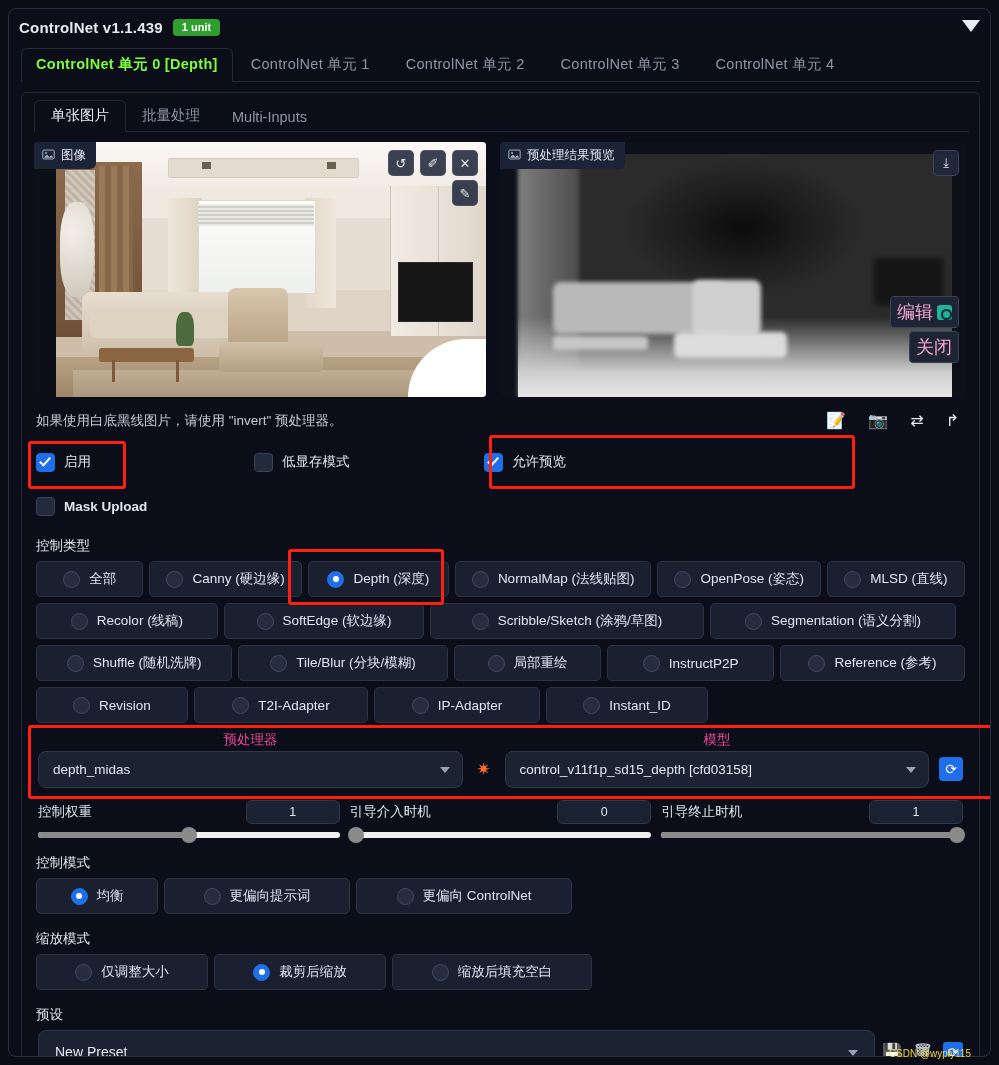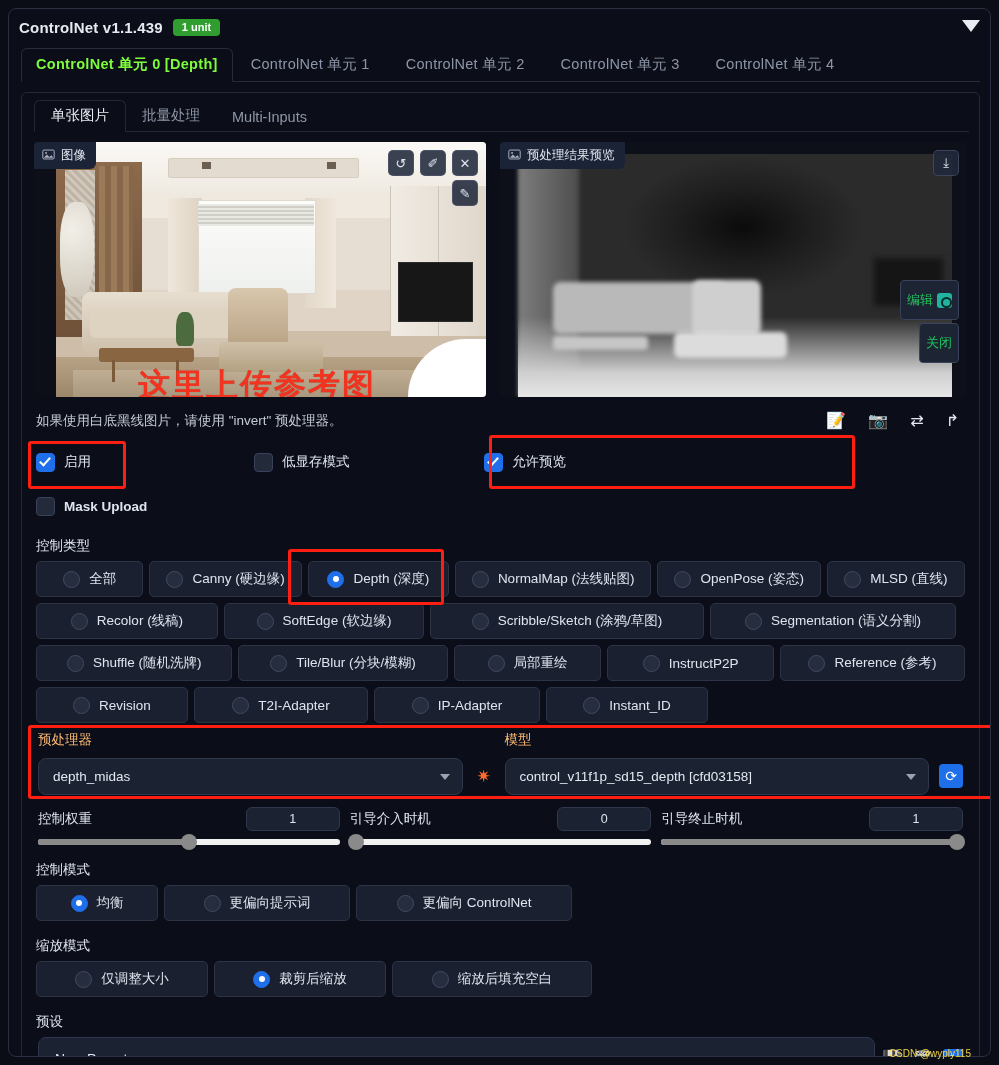--- a/index.html
+++ b/index.html
@@ -129,22 +129,22 @@
   }
   .depth-b{position:absolute;left:0;bottom:0;right:0;height:80px;background:linear-gradient(180deg,rgba(200,200,200,.0),#cfcfcf 70%,#e6e6e6);}
   .depth-s1{position:absolute;left:8%;top:128px;width:40%;height:52px;background:#b9b9b9;border-radius:8px;filter:blur(2px);}
   .depth-s2{position:absolute;left:40%;top:126px;width:16%;height:56px;background:#cfcfcf;border-radius:8px;filter:blur(2px);}
   .depth-s3{position:absolute;left:36%;top:178px;width:26%;height:26px;background:#dcdcdc;border-radius:6px;filter:blur(2px);}
   .depth-s4{position:absolute;left:8%;top:182px;width:22%;height:14px;background:#c6c6c6;border-radius:4px;filter:blur(2px);}
   .depth-s5{position:absolute;right:2%;top:104px;width:16%;height:48px;background:#151515;filter:blur(3px);}
   .depth-left{position:absolute;left:0;top:0;width:14%;bottom:0;background:linear-gradient(90deg,#7e7e7e,#4d4d4d);filter:blur(2px);}
   .edit-stack{position:absolute;right:8px;bottom:34px;z-index:8;display:flex;flex-direction:column;align-items:flex-end;gap:3px;}
   .edit-btn{
-    background:#1d2433;border:1px solid #39425a;border-radius:4px;color:#22c55e;
-    font-size:13px;padding:10px 6px;display:flex;align-items:center;gap:4px;cursor:pointer;
+    background:#1d2433;border:1px solid #39425a;border-radius:4px;color:#f9a8d4;
+    font-size:18px;padding:3px 6px;display:flex;align-items:center;gap:4px;cursor:pointer;
   }
   .edit-swatch{width:15px;height:15px;border-radius:3px;background:#21b3a0;display:inline-block;position:relative;}
   .edit-swatch::after{content:"";position:absolute;left:4px;top:4px;width:7px;height:7px;border:2px solid #062c28;border-radius:50%;}
 
   
   .hint-row{display:flex;align-items:center;justify-content:space-between;margin:12px 4px 0 4px;height:24px;}
   .hint-text{font-size:13.5px;color:#c4cad6;}
   .icon-strip{display:flex;align-items:center;gap:22px;padding-right:6px;}
   .strip-icon{font-size:16px;color:#e4e8f0;cursor:pointer;line-height:1;}
 
@@ -174,21 +174,21 @@
     background:#1a2030;border:1px solid #2b3345;border-radius:5px;
     height:34px;padding:0 16px;font-size:13.5px;color:#dfe4ee;cursor:pointer;white-space:nowrap;
   }
   .radio{width:15px;height:15px;border-radius:50%;background:#262d3e;border:1px solid #414a61;flex:none;position:relative;}
   .radio.on{background:#1f6feb;border-color:#1f6feb;}
   .radio.on::after{content:"";position:absolute;left:4.5px;top:4.5px;width:6px;height:6px;border-radius:50%;background:#fff;}
 
   
   .dd-row{display:flex;align-items:flex-end;gap:10px;margin:8px 6px 0 6px;}
   .dd-wrap{display:flex;flex-direction:column;}
-  .dd-label{font-size:13.5px;color:#fdba74;margin-bottom:9px;}
+  .dd-label{font-size:13.5px;color:#ec4899;margin-bottom:2px;text-align:center;}
   .dd{
     position:relative;background:#1b2231;border:1px solid #2e374b;border-radius:8px;
     height:37px;display:flex;align-items:center;padding:0 30px 0 14px;
     font-size:13.5px;color:#e3e8f1;cursor:pointer;box-sizing:border-box;
   }
   .caret{position:absolute;right:12px;top:15px;width:0;height:0;border-left:5px solid transparent;border-right:5px solid transparent;border-top:6px solid #9aa3b6;}
   .explode{width:22px;height:22px;margin-bottom:8px;display:flex;align-items:center;justify-content:center;font-size:17px;color:#ff6b2c;cursor:pointer;}
   .refresh{
     width:24px;height:24px;border-radius:4px;background:#1f6feb;color:#fff;
     display:flex;align-items:center;justify-content:center;font-size:14px;margin-bottom:7px;cursor:pointer;
@@ -278,21 +278,20 @@
               <div class="ph-plant"></div>
               <div class="ph-table"></div>
               <div class="ph-table2"></div>
               <div class="ph-table3"></div>
               <div class="ph-vase"></div>
               <div class="ph-corner"></div>
             </div>
             <div class="ph-dark"></div>
           </div>
           <div class="watermark-grey">限公司绘制</div>
-          <div class="watermark-red">这里上传参考图</div>
           <div class="img-label">
             <span class="gi">
               <svg width="13" height="13" viewBox="0 0 16 16">
                   <rect x="1" y="2.5" width="14" height="11" rx="1.5" fill="none" stroke="#cfd6e4" stroke-width="1.2"></rect>
                   <circle cx="5" cy="6" r="1.2" fill="#cfd6e4"></circle>
                   <path d="M2.2 12 L6 8 L9 11 L11.5 9 L14 12 Z" fill="#cfd6e4"></path>
                 </svg>
             </span>
             <span>图像</span>
           </div>

